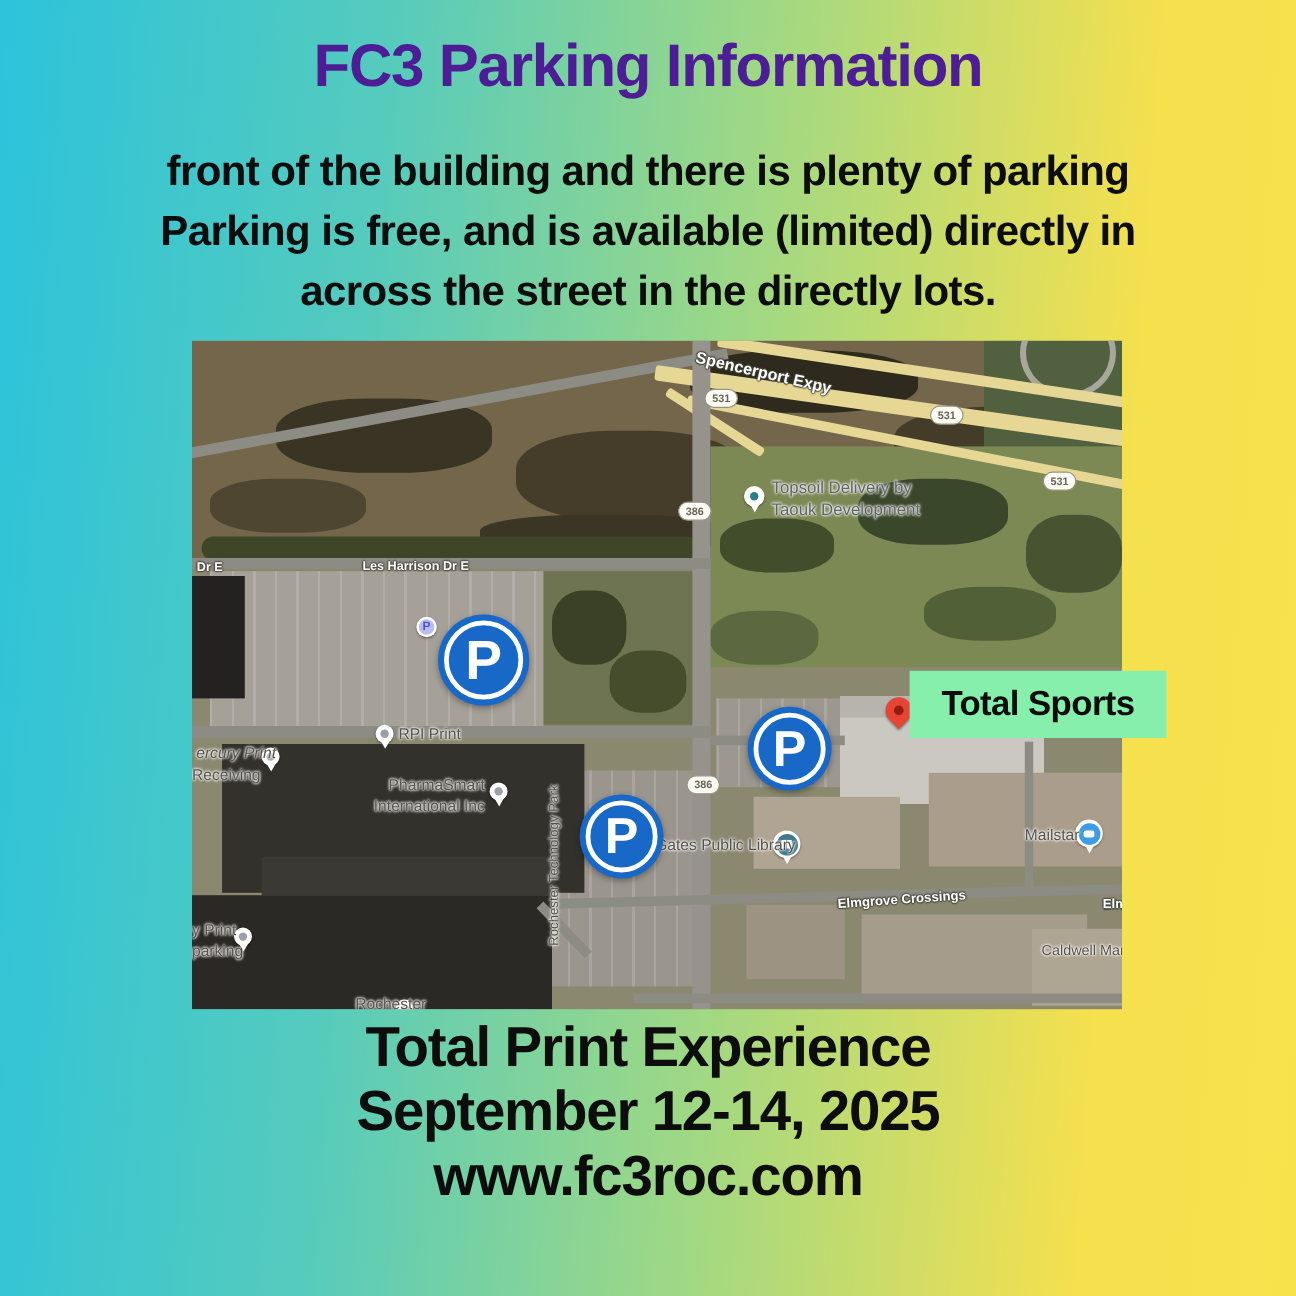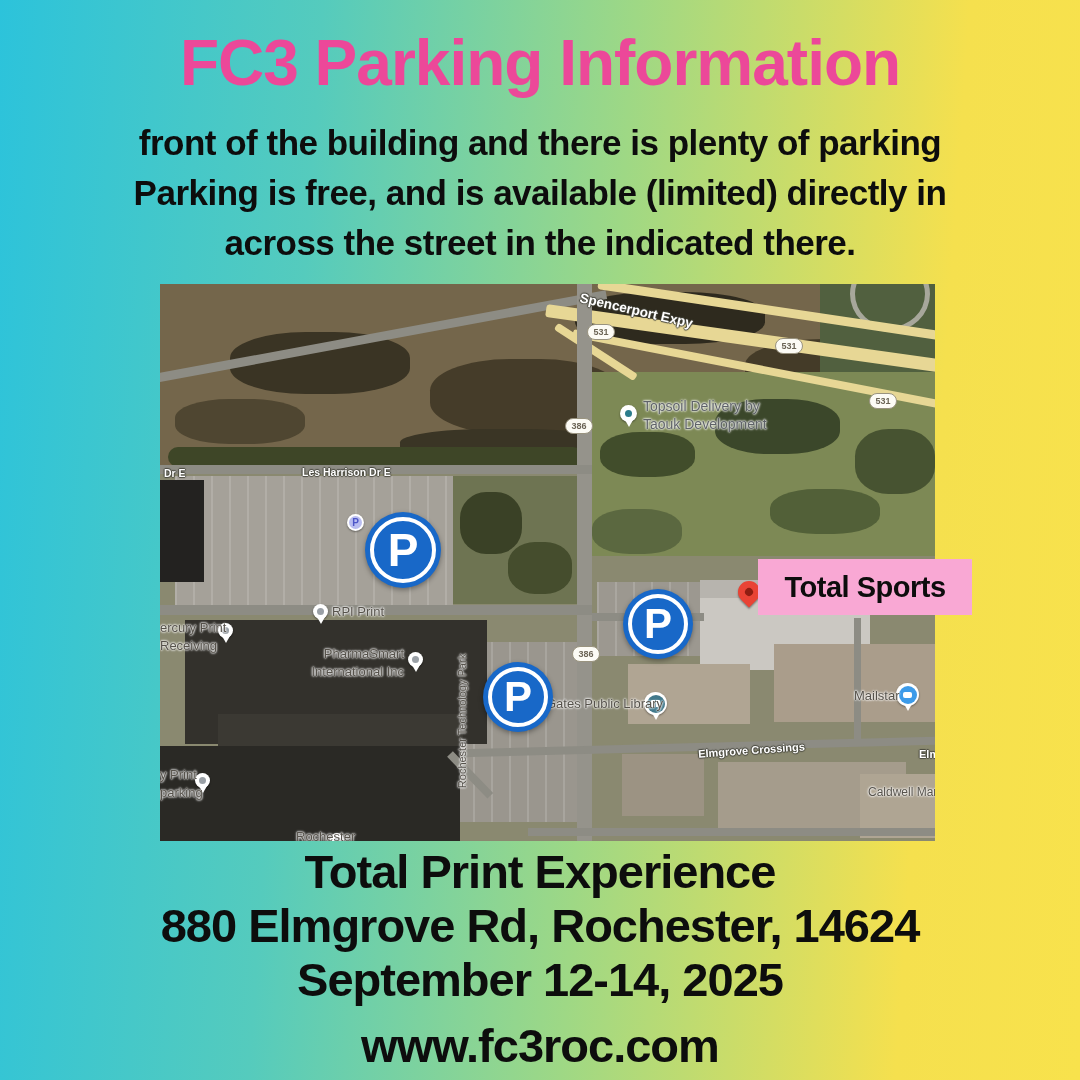--- a/index.html
+++ b/index.html
@@ -4,31 +4,31 @@
 <style>
   html,body{margin:0;padding:0;}
   body{
     width:1080px;height:1080px;position:relative;overflow:hidden;
     font-family:"Liberation Sans",sans-serif;
     background:linear-gradient(94deg,#2cc3db 0%,#55cbbd 28%,#9ed885 55%,#f5e04e 84%,#f8e24c 100%);
   }
   
   .flyer-title{
     position:absolute;top:26px;left:0;width:1080px;text-align:center;
-    font-size:64px;font-weight:800;color:#ec4899;letter-spacing:-1px;
+    font-size:50px;font-weight:800;color:#4c1d95;letter-spacing:-1px;
   }
   .flyer-sub{
     position:absolute;top:118px;left:0;width:1080px;text-align:center;
     font-size:35px;font-weight:800;color:#0d0d0d;line-height:50px;letter-spacing:-0.5px;
   }
   .flyer-footer{
     position:absolute;top:845px;left:0;width:1080px;text-align:center;
     font-size:47px;font-weight:800;color:#0d0d0d;line-height:54px;letter-spacing:-1px;
   }
-  .flyer-footer .gap{margin-top:12px;}
+  .flyer-footer .gap{margin-top:0;}
   
   .map{
     position:absolute;left:160px;top:284px;width:775px;height:557px;
     background:#8a8970;overflow:hidden;
   }
   .map *{position:absolute;}
   .patch{border-radius:42%;}
   .road{background:#8d8c84;}
   .hwy{background:#e7d795;border-radius:3px;}
   .stripes{background-image:repeating-linear-gradient(90deg,rgba(255,255,255,.14) 0 2px,transparent 2px 18px);}
@@ -72,41 +72,41 @@
   .cicon::before{content:"";position:absolute;left:50%;bottom:-5px;margin-left:-4px;
     border-left:4px solid transparent;border-right:4px solid transparent;border-top:7px solid #fff;}
   .cicon i{position:absolute;inset:2.5px;border-radius:50%;}
   .cicon.lib i{background:#41798c;}
   .cicon.mail i{background:#3d9be9;}
   .cicon .glyph{position:absolute;left:50%;top:50%;width:9px;height:7px;margin:-3.5px 0 0 -4.5px;
     background:linear-gradient(to right,#fff 0 42%,transparent 42% 58%,#fff 58% 100%);border-radius:1px;}
   .cicon.mail .glyph{background:#fff;border-radius:2px;height:6px;margin-top:-3px;}
   
   .venue-label{
-    position:absolute;left:758px;top:559px;width:214px;height:56px;background:#f9a8d4;
+    position:absolute;left:758px;top:559px;width:214px;height:56px;background:#86efac;
     display:flex;align-items:center;justify-content:center;
     font-size:29px;font-weight:800;color:#0d0d0d;letter-spacing:-0.5px;
   }
   .red-pin{
     position:absolute;left:738px;top:581px;width:22px;height:22px;background:#e94335;
     border-radius:50% 50% 50% 0;transform:rotate(-45deg);box-shadow:-1px 1px 2px rgba(0,0,0,.4);
   }
   .red-pin::after{content:"";position:absolute;left:50%;top:50%;width:8px;height:8px;margin:-4px 0 0 -4px;
     border-radius:50%;background:#8f1d12;}
   .vertical-street{transform:rotate(-90deg);text-align:center;}
 </style>
 </head>
 <body>
 
 <div class="flyer-title">FC3 Parking Information</div>
 
 <div class="flyer-sub">
   <div>front of the building and there is plenty of parking</div>
   <div>Parking is free, and is available (limited) directly in</div>
-  <div>across the street in the indicated there.</div>
+  <div>across the street in the directly lots.</div>
 </div>
 
 <div class="map">
 
   <div style="left:0;top:0;width:775px;height:182px;background:#74664b;"></div>
   <div class="patch" style="left:70px;top:48px;width:180px;height:62px;background:#3a3424;"></div>
   <div class="patch" style="left:270px;top:75px;width:190px;height:75px;background:#453c29;"></div>
   <div class="patch" style="left:415px;top:8px;width:190px;height:52px;background:#2e2a1e;"></div>
   <div class="patch" style="left:585px;top:55px;width:185px;height:62px;background:#443b28;"></div>
   <div class="patch" style="left:15px;top:115px;width:130px;height:45px;background:#4f4631;"></div>
@@ -175,21 +175,21 @@
       <em class="glyph" style="position:absolute;"></em>
     </div>
   <div class="cicon mail" style="left:736px;top:399px;">
       <i></i>
       <em class="glyph" style="position:absolute;"></em>
     </div>
 
   <div class="poi topsoil" style="left:483px;top:114px;">Topsoil Delivery by</div>
   <div class="poi topsoil" style="left:483px;top:132px;">Taouk Development</div>
   <div class="poi" style="left:172px;top:320px;">RPI Print</div>
-  <div class="poi" style="left:0;top:336px;width:70px;text-align:left;">ercury Print</div>
+  <div class="poi" style="left:0;top:336px;width:70px;text-align:right;font-style:italic;">ercury Print</div>
   <div class="poi" style="left:0;top:354px;width:54px;text-align:right;">Receiving</div>
   <div class="poi" style="left:156px;top:362px;width:88px;text-align:right;">PharmaSmart</div>
   <div class="poi" style="left:136px;top:380px;width:108px;text-align:right;">International Inc</div>
   <div class="poi vertical-street street" style="left:227px;top:431px;width:150px;font-size:11px;">Rochester Technology Park</div>
   <div class="poi" style="left:386px;top:412px;">Gates Public Library</div>
   <div class="poi" style="left:694px;top:404px;">Mailstar</div>
   <div class="poi" style="left:708px;top:501px;font-size:12px;">Caldwell Man</div>
   <div class="poi" style="left:0;top:483px;">y Print</div>
   <div class="poi" style="left:0;top:501px;">parking</div>
   <div class="poi" style="left:136px;top:545px;">Rochester</div>
@@ -209,16 +209,15 @@
     </div>
 </div>
 
 <div class="red-pin"></div>
 <div class="venue-label">
   <span>Total Sports</span>
 </div>
 
 <div class="flyer-footer">
   <div>Total Print Experience</div>
-  <div>880 Elmgrove Rd, Rochester, 14624</div>
   <div>September 12-14, 2025</div>
   <div class="gap">www.fc3roc.com</div>
 </div>
 
 </body></html>

